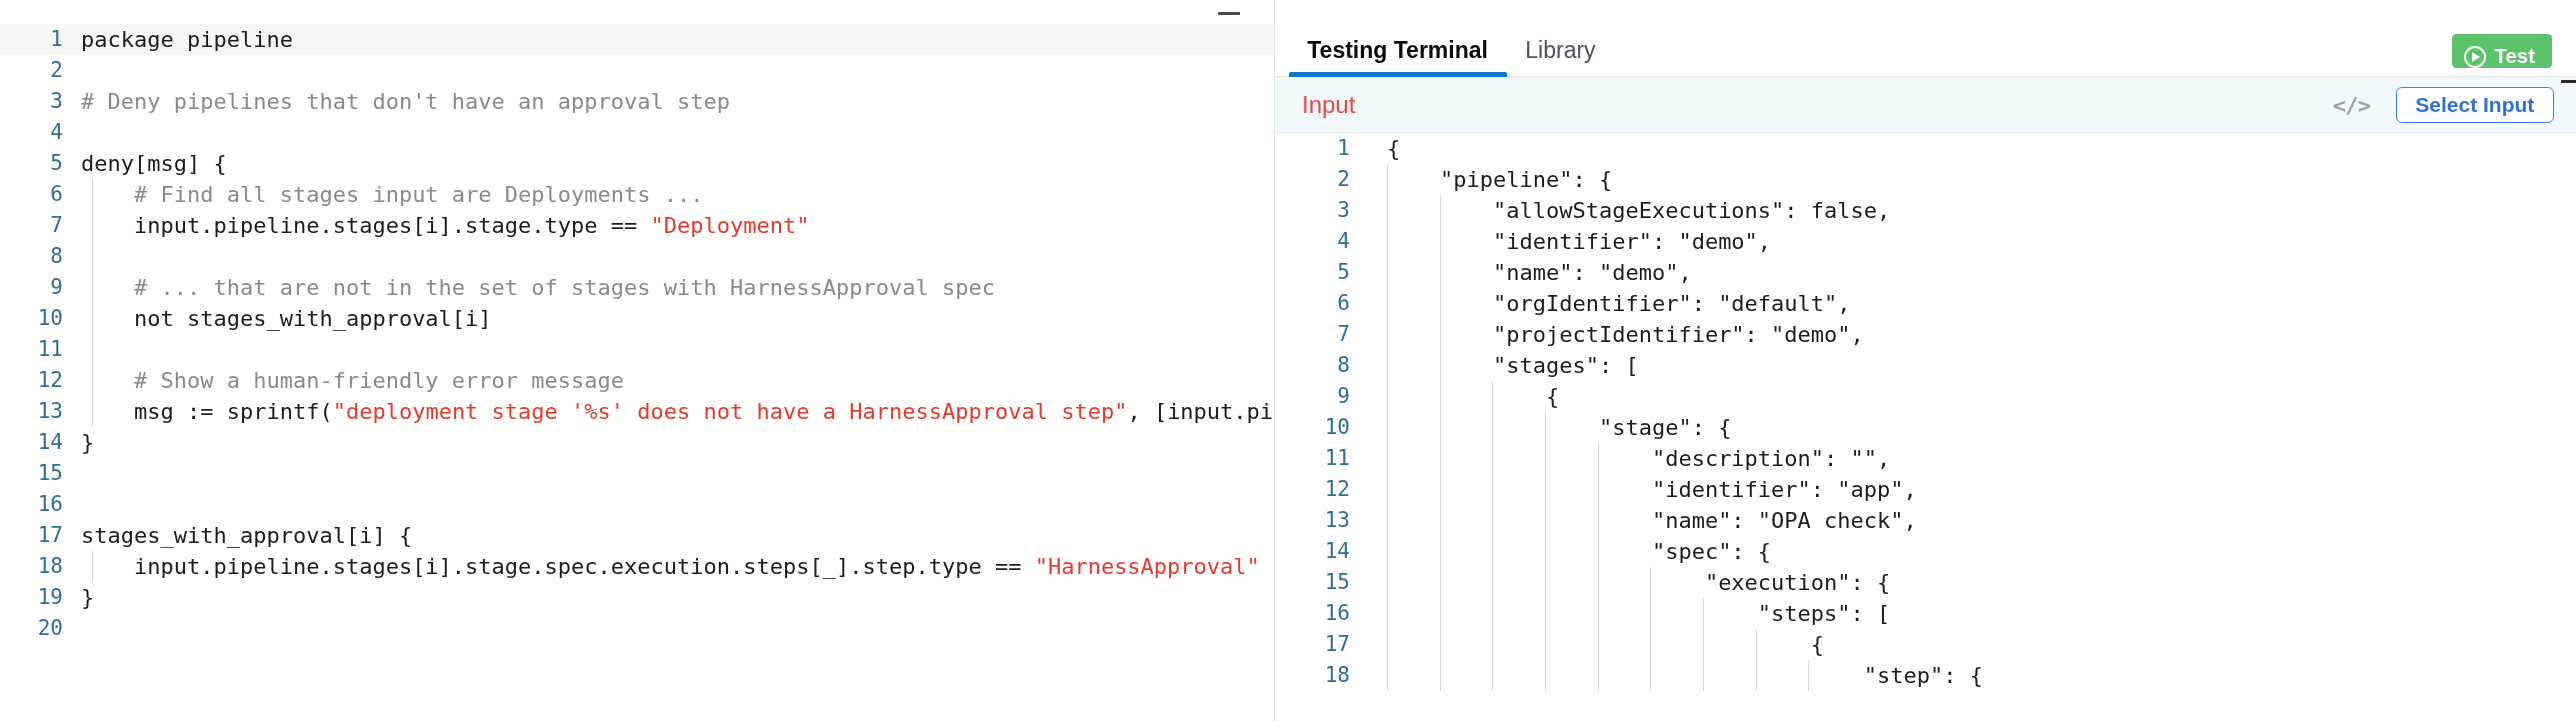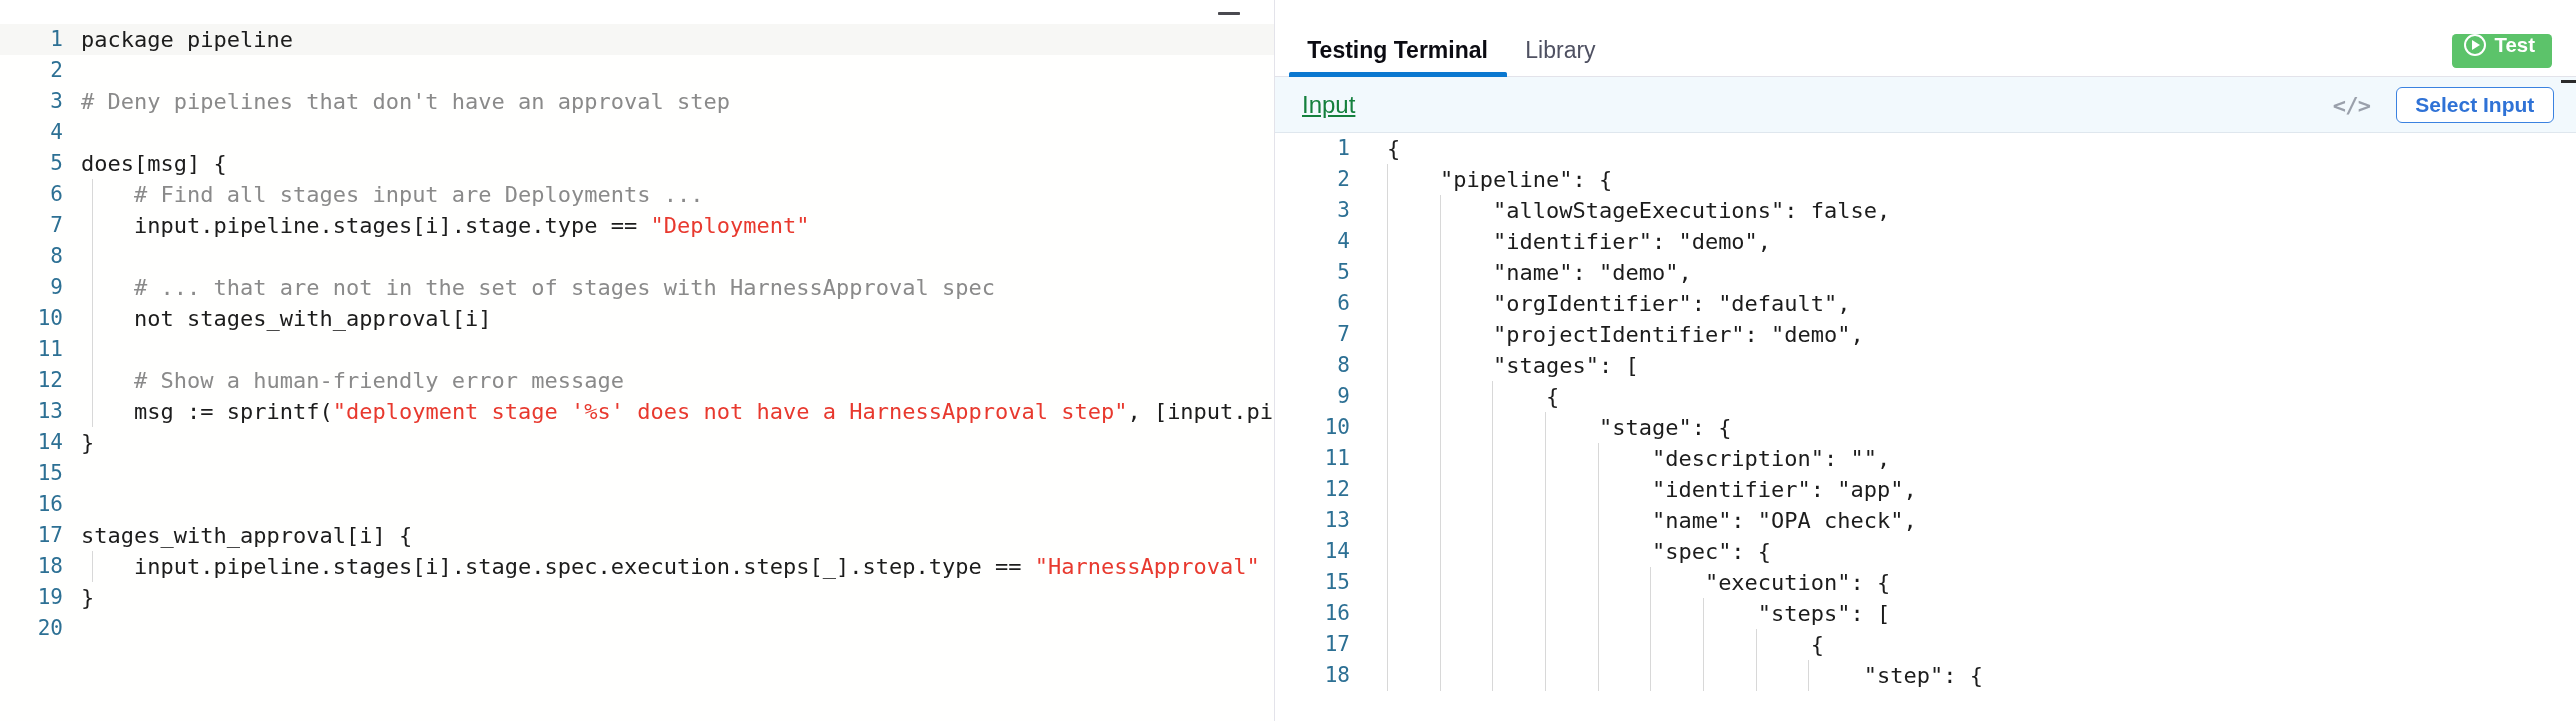--- a/index.html
+++ b/index.html
@@ -80,21 +80,21 @@
   }
   .tab.active { color: #0b0b12; font-weight: bold; }
   .tab.active::after {
     content: ""; position: absolute;
     left: 0; right: 0; bottom: 0; height: 4.2px;
     background: #0b78d0; border-radius: 1.7px 1.7px 0 0;
   }
   .test-btn {
     position: absolute; right: 24px; top: 10.2px;
     height: 34px; padding: 0 17px 0 12px;
-    display: inline-flex; align-items: flex-start; gap: 8.5px;
+    display: inline-flex; align-items: flex-end; gap: 8.5px;
     background: #5cc36a; border: none; border-radius: 4.2px;
     color: #ffffff; font-size: 20.4px; font-weight: bold;
     font-family: "Liberation Sans", sans-serif;
     cursor: pointer;
   }
   .test-btn .play-circle {
     width: 22px; height: 22px; border: 2px solid #ffffff; border-radius: 50%;
     display: inline-flex; align-items: center; justify-content: center;
   }
   .test-btn .play-tri {
@@ -104,21 +104,21 @@
   }
 
   .input-bar {
     position: relative;
     height: 56px; flex: 0 0 56px;
     display: flex; align-items: center;
     padding-left: 27px;
     background: #f2f9fd;
     border-bottom: 0.8px solid #dfe7ee;
   }
-  .input-title { font-size: 24px; color: #15803d; text-decoration: underline; }
+  .input-title { font-size: 24px; color: #ef4444; }
   .input-bar-right {
     position: absolute; right: 22px; top: 0; height: 56px;
     display: flex; align-items: center; gap: 25.5px;
   }
   .code-icon {
     font-size: 22px; color: #9aa0ab; font-weight: bold; cursor: pointer;
     font-family: "DejaVu Sans Mono", monospace; letter-spacing: -0.8px;
   }
   .select-input-btn {
     height: 36px; padding: 0 18.7px;
@@ -152,21 +152,21 @@
   <section class="left-pane">
     <div class="left-topstrip">
       <div class="minimize-btn"></div>
     </div>
     <div class="editor-wrap">
       <div class="code-rows" id="code-rows">
           <div class="crow active-line"><span class="gutter">1</span><span class="ctext"><span>package pipeline</span></span></div>
           <div class="crow"><span class="gutter">2</span><span class="ctext"></span></div>
           <div class="crow"><span class="gutter">3</span><span class="ctext"><span class="tok-com"># Deny pipelines that don't have an approval step</span></span></div>
           <div class="crow"><span class="gutter">4</span></div>
-          <div class="crow"><span class="gutter">5</span><span class="ctext"><span>does[msg] {</span></span></div>
+          <div class="crow"><span class="gutter">5</span><span class="ctext"><span>deny[msg] {</span></span></div>
           <div class="crow"><span class="gutter">6</span><span class="indent-guide" style="left: 92px;"></span><span class="ctext"><span class="tok-com">    # Find all stages input are Deployments ...</span></span></div>
           <div class="crow"><span class="gutter">7</span><span class="indent-guide" style="left: 92px;"></span><span class="ctext"><span>    input.pipeline.stages[i].stage.type == </span><span class="tok-str">"Deployment"</span></span></div>
           <div class="crow"><span class="gutter">8</span><span class="indent-guide" style="left: 92px;"></span><span class="ctext"></span></div>
           <div class="crow"><span class="gutter">9</span><span class="indent-guide" style="left: 92px;"></span><span class="ctext"><span class="tok-com">    # ... that are not in the set of stages with HarnessApproval spec</span></span></div>
           <div class="crow"><span class="gutter">10</span><span class="indent-guide" style="left: 92px;"></span><span class="ctext"><span>    not stages_with_approval[i]</span></span></div>
           <div class="crow"><span class="gutter">11</span><span class="indent-guide" style="left: 92px;"></span><span class="ctext"></span></div>
           <div class="crow"><span class="gutter">12</span><span class="indent-guide" style="left: 92px;"></span><span class="ctext"><span class="tok-com">    # Show a human-friendly error message</span></span></div>
           <div class="crow"><span class="gutter">13</span><span class="indent-guide" style="left: 92px;"></span><span class="ctext"><span>    msg := sprintf(</span><span class="tok-str">"deployment stage '%s' does not have a HarnessApproval step"</span><span>, [input.pipel</span></span></div>
           <div class="crow"><span class="gutter">14</span><span class="ctext"><span>}</span></span></div>
           <div class="crow"><span class="gutter">15</span><span class="ctext"></span></div>

